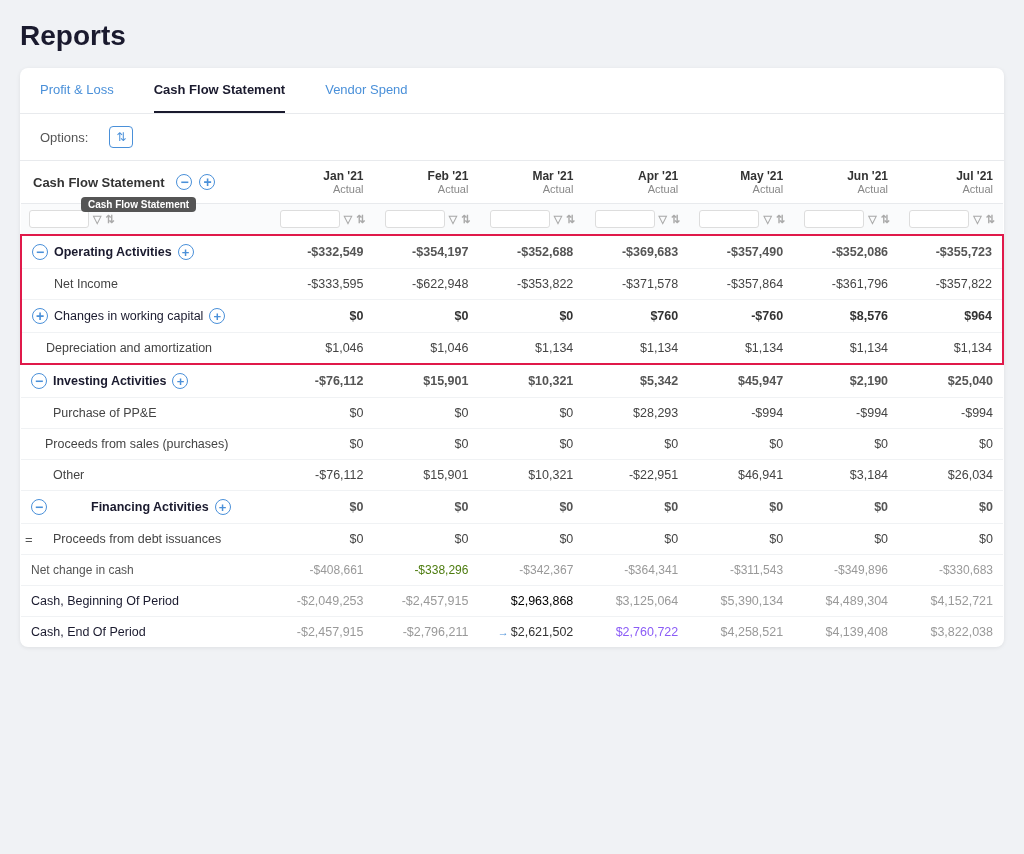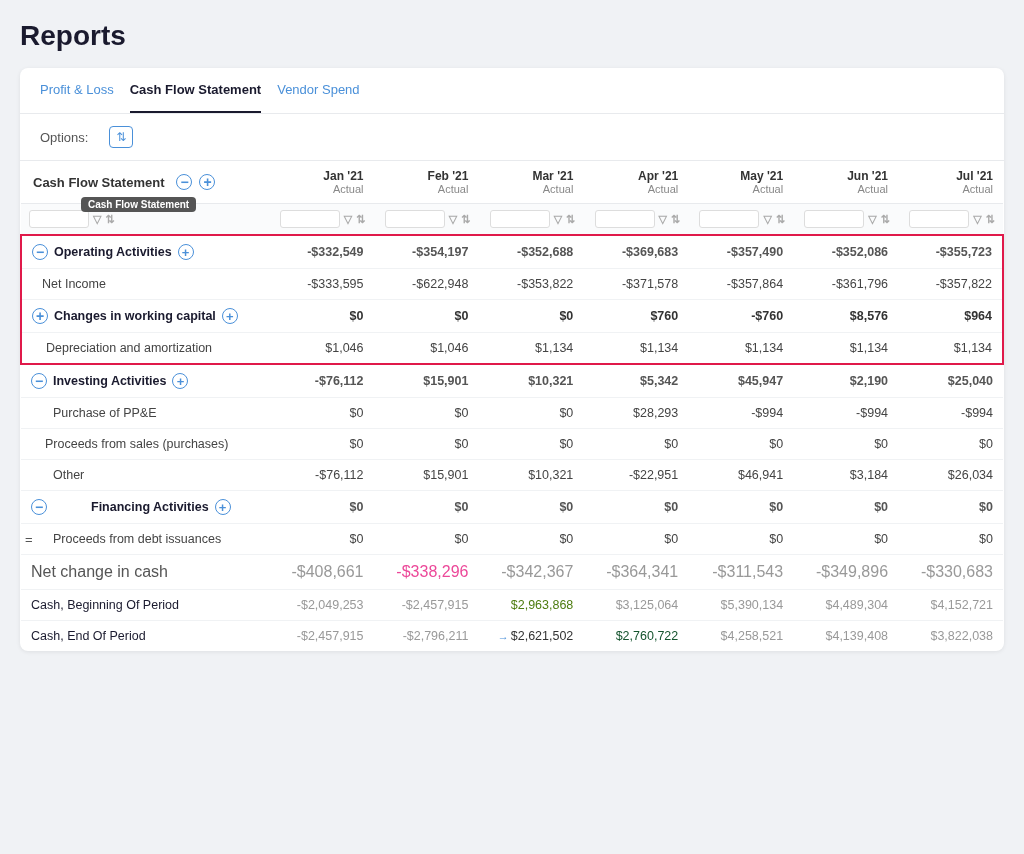--- a/index.html
+++ b/index.html
@@ -24,21 +24,21 @@
       background: #fff;
       border-radius: 8px;
       box-shadow: 0 1px 4px rgba(0,0,0,0.08);
       overflow: hidden;
     }
     .tabs {
       display: flex;
       align-items: center;
       padding: 0 20px;
       border-bottom: 1px solid #e8eaed;
-      gap: 16px;
+      gap: 40px;
     }
     .tab {
       padding: 14px 0;
       font-size: 13px;
       cursor: pointer;
       color: #4a90d9;
       border-bottom: 2px solid transparent;
       white-space: nowrap;
     }
     .tab.active {
@@ -172,21 +172,21 @@
       width: 16px;
       height: 16px;
       border-radius: 50%;
       border: 1.5px solid #4a90d9;
       color: #4a90d9;
       font-size: 13px;
       line-height: 1;
       cursor: pointer;
       margin-left: 4px;
     }
-    tr.net-change td { color: #999; font-size: 16px; }
+    tr.net-change td { color: #999; font-size: 12px; }
     tr.net-change td:first-child { color: #555; }
     tr.cash-end td:first-child { color: #1a1a2e; font-weight: 500; }
     tr.cash-begin td:first-child { color: #1a1a2e; font-weight: 500; }
     tbody tr:last-child td { border-bottom: none; }
   </style>
 </head>
 <body>
 
 <div class="page-container">
   <h1>Reports</h1>
@@ -314,34 +314,34 @@
             </td>
             <td style="border-top: 2.5px solid #e0194a;">-$332,549</td>
             <td style="border-top: 2.5px solid #e0194a;">-$354,197</td>
             <td style="border-top: 2.5px solid #e0194a;">-$352,688</td>
             <td style="border-top: 2.5px solid #e0194a;">-$369,683</td>
             <td style="border-top: 2.5px solid #e0194a;">-$357,490</td>
             <td style="border-top: 2.5px solid #e0194a;">-$352,086</td>
             <td style="border-top: 2.5px solid #e0194a; border-right: 2.5px solid #e0194a;">-$355,723</td>
           </tr>
           <tr class="data-row">
-            <td style="border-left: 2.5px solid #e0194a; padding-left:20px;">Net Income</td>
+            <td style="border-left: 2.5px solid #e0194a; padding-left:32px;">Net Income</td>
             <td>-$333,595</td>
             <td>-$622,948</td>
             <td>-$353,822</td>
             <td>-$371,578</td>
             <td>-$357,864</td>
             <td>-$361,796</td>
             <td style="border-right: 2.5px solid #e0194a;">-$357,822</td>
           </tr>
           <tr class="sub-header">
             <td style="border-left: 2.5px solid #e0194a;">
               <div style="display:flex; align-items:center;">
                 <span class="collapse-icon" style="margin-right:6px;">+</span>
-                <span style="font-weight:700;text-align:center;">Changes in working capital</span>
+                <span style="font-weight:400;text-align:center;">Changes in working capital</span>
                 <span class="add-icon" style="margin-left:6px;">+</span>
               </div>
             </td>
             <td>$0</td>
             <td>$0</td>
             <td>$0</td>
             <td>$760</td>
             <td>-$760</td>
             <td>$8,576</td>
             <td style="border-right: 2.5px solid #e0194a;">$964</td>
@@ -430,43 +430,43 @@
             <td>$0</td>
             <td>$0</td>
             <td>$0</td>
             <td>$0</td>
             <td>$0</td>
           </tr>
 
           <tr class="net-change">
             <td>Net change in cash</td>
             <td style="color:#999;">-$408,661</td>
-            <td style="color:#ec4899;">-$338,296</td>
+            <td style="color:#4d7c0f;">-$338,296</td>
             <td style="color:#999;">-$342,367</td>
             <td style="color:#999;">-$364,341</td>
             <td style="color:#999;">-$311,543</td>
             <td style="color:#999;">-$349,896</td>
             <td style="color:#999;">-$330,683</td>
           </tr>
           <tr class="cash-begin">
             <td>Cash, Beginning Of Period</td>
             <td style="color:#999;">-$2,049,253</td>
             <td style="color:#999;">-$2,457,915</td>
-            <td style="color:#4d7c0f;">$2,963,868</td>
+            <td style="color:#000000;">$2,963,868</td>
             <td style="color:#999;">$3,125,064</td>
             <td style="color:#999;">$5,390,134</td>
             <td style="color:#999;">$4,489,304</td>
             <td style="color:#999;">$4,152,721</td>
           </tr>
           <tr class="cash-end">
             <td style="font-weight:500;">Cash, End Of Period</td>
             <td style="color:#999;">-$2,457,915</td>
             <td style="color:#999;">-$2,796,211</td>
             <td><span style="color:#4a90d9; font-size:11px; margin-right:2px;">→</span>$2,621,502</td>
-            <td style="color:#14532d;">$2,760,722</td>
+            <td style="color:#8b5cf6;">$2,760,722</td>
             <td style="color:#999;">$4,258,521</td>
             <td style="color:#999;">$4,139,408</td>
             <td style="color:#999;">$3,822,038</td>
           </tr>
         </tbody>
       </table>
     </div>
   </div>
 </div>
 

